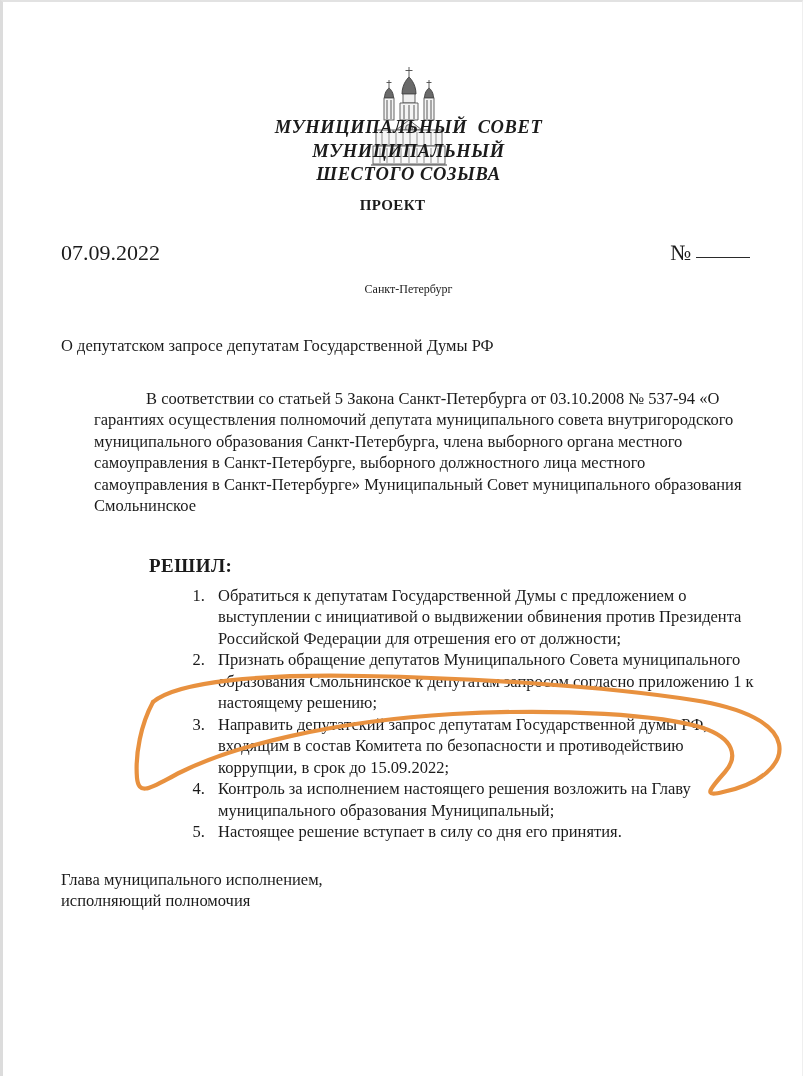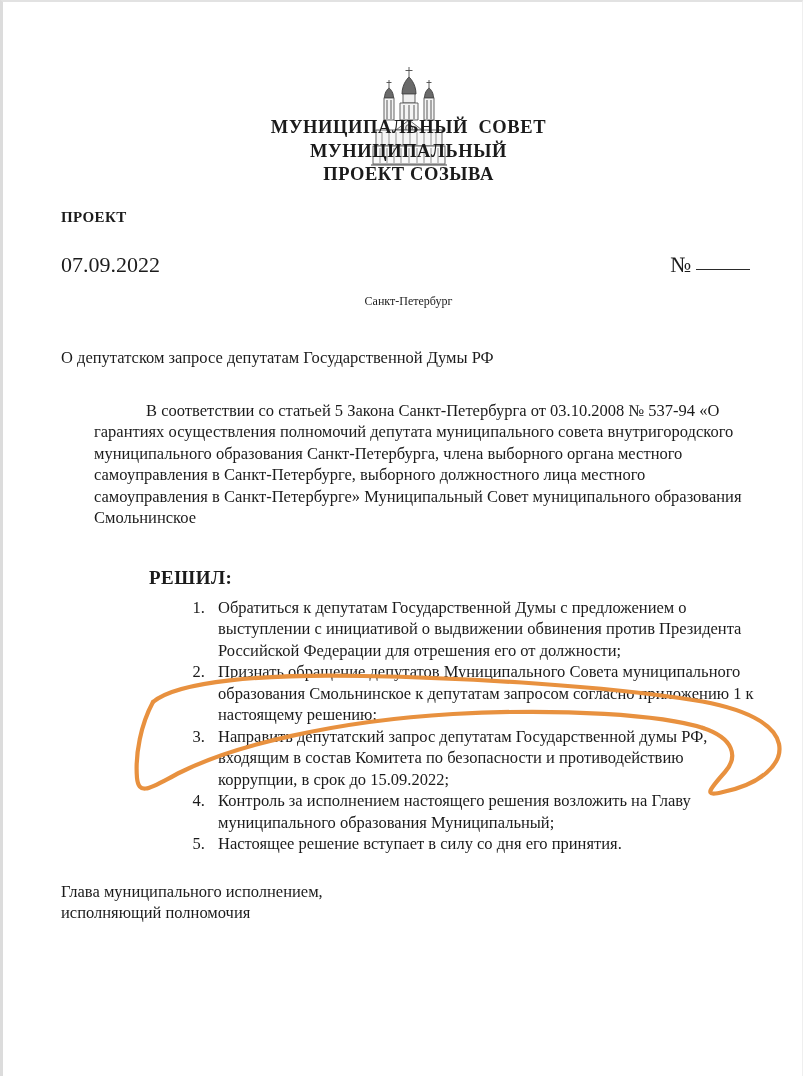--- a/index.html
+++ b/index.html
@@ -47,26 +47,26 @@
 
   
   .org-title {
     text-align: center;
     font-weight: bold;
     font-size: 18.5px;
     letter-spacing: 0.6px;
     line-height: 23.5px;
     margin-top: 2px;
   }
-  .org-title div { white-space: pre; }
+  .org-title div { white-space: pre; font-style: italic; }
 
   
   .project-block {
-    margin-top: 20px;
-    text-align: left;
+    margin-top: 8px;
+    text-align: center;
     padding-right: 32px;
     line-height: 21px;
   }
   .project-label {
     font-weight: bold;
     font-size: 15px;
     letter-spacing: 0.4px;
   }
   .project-author {
     font-size: 16.5px;
@@ -229,21 +229,21 @@
           </g>
 
           <line x1="5" y1="101" x2="81" y2="101" stroke="#444" stroke-width="1.2"></line>
         </g>
       </svg>
     </div>
 
     <div class="org-title">
       <div>МУНИЦИПАЛЬНЫЙ  СОВЕТ</div>
       <div>МУНИЦИПАЛЬНЫЙ</div>
-      <div>ПРОЕКТ СОЗЫВА</div>
+      <div>ШЕСТОГО СОЗЫВА</div>
     </div>
 
     <div class="project-block">
       <div class="project-label">ПРОЕКТ</div>
     </div>
 
 
     <div class="date-row">
       <span>07.09.2022</span>
       <span class="doc-number"><span>№</span><span class="num-rule"></span></span>

